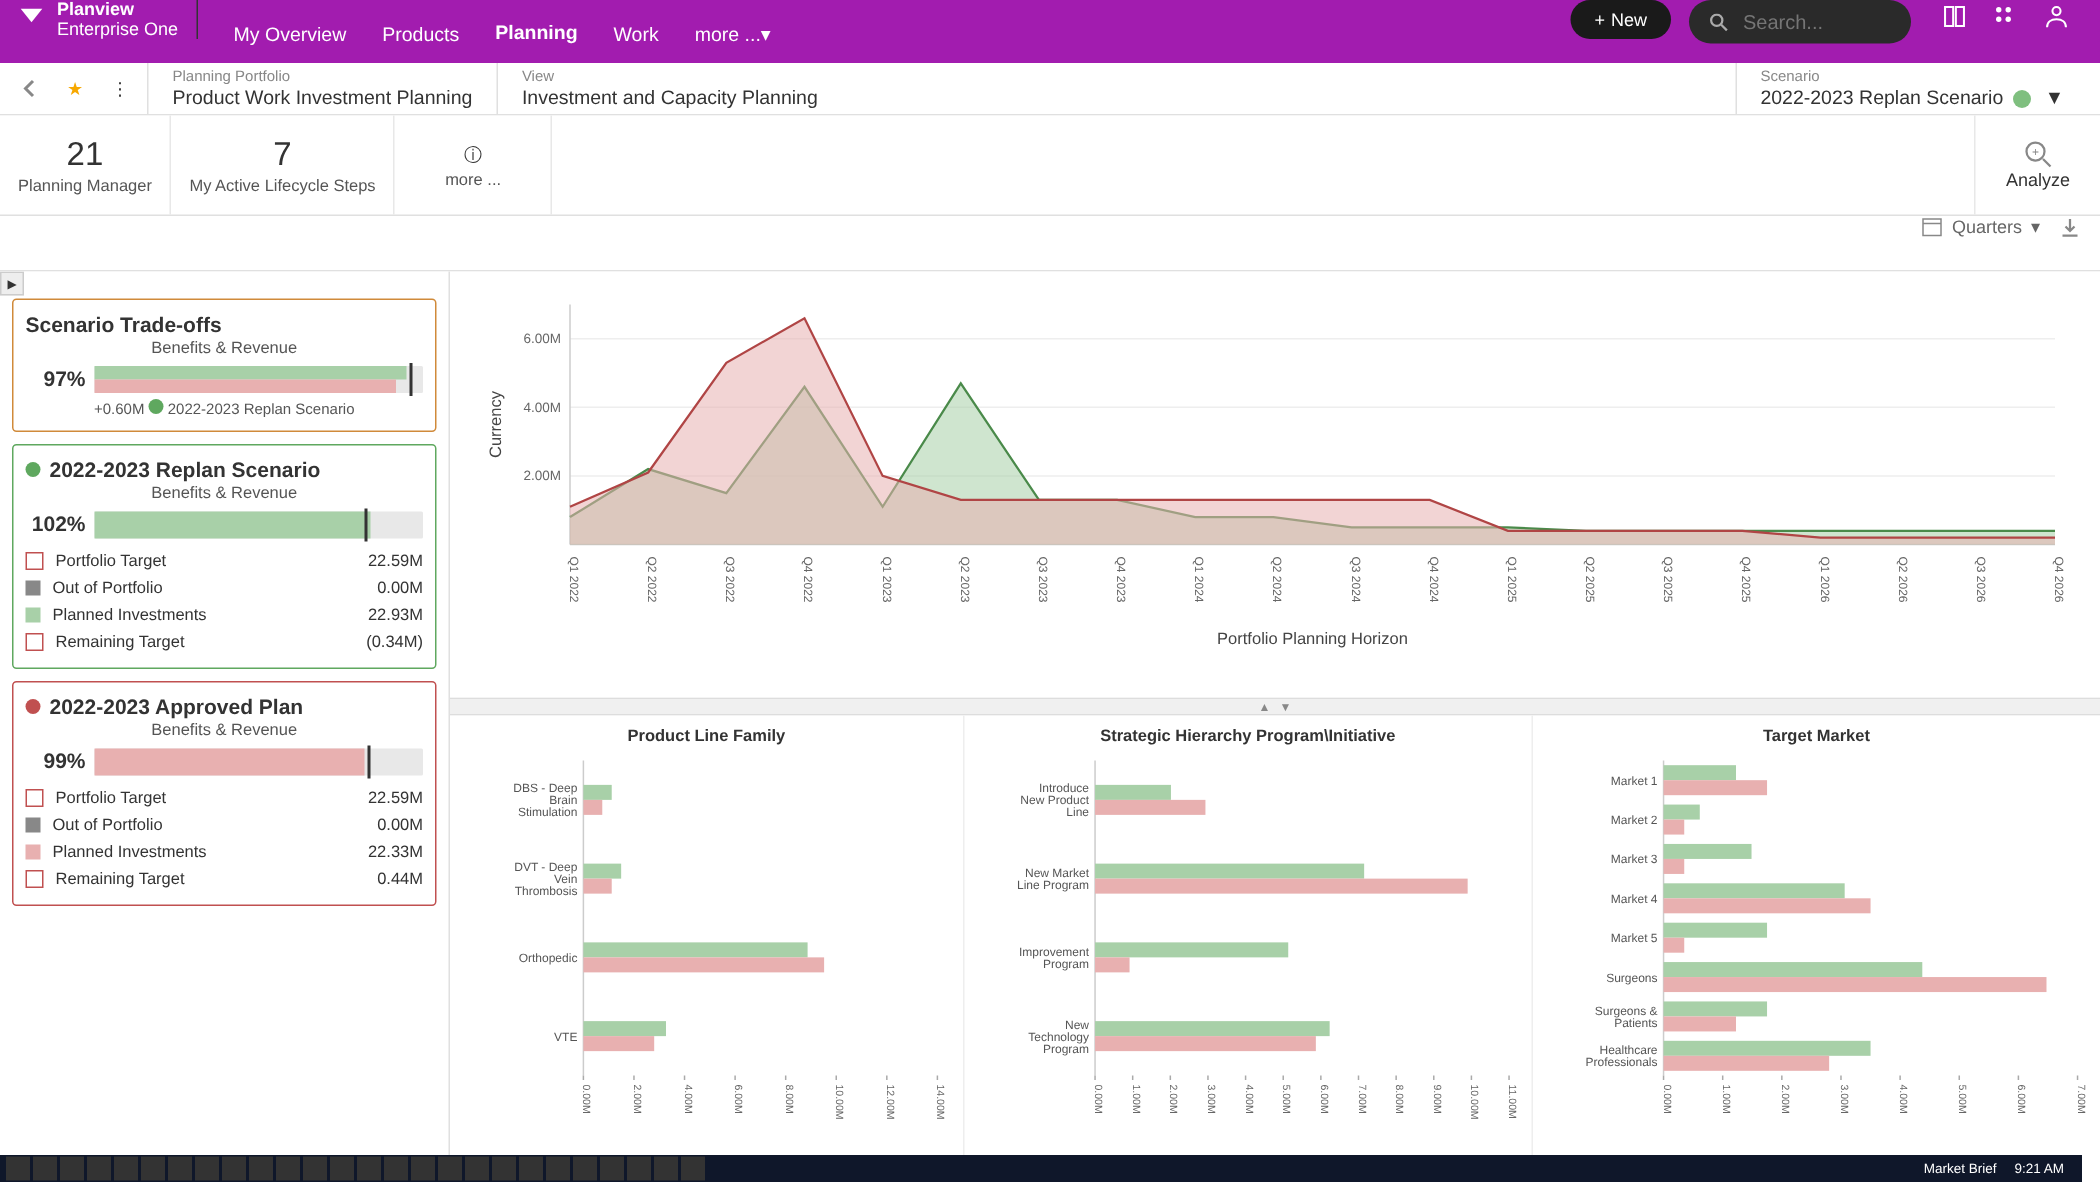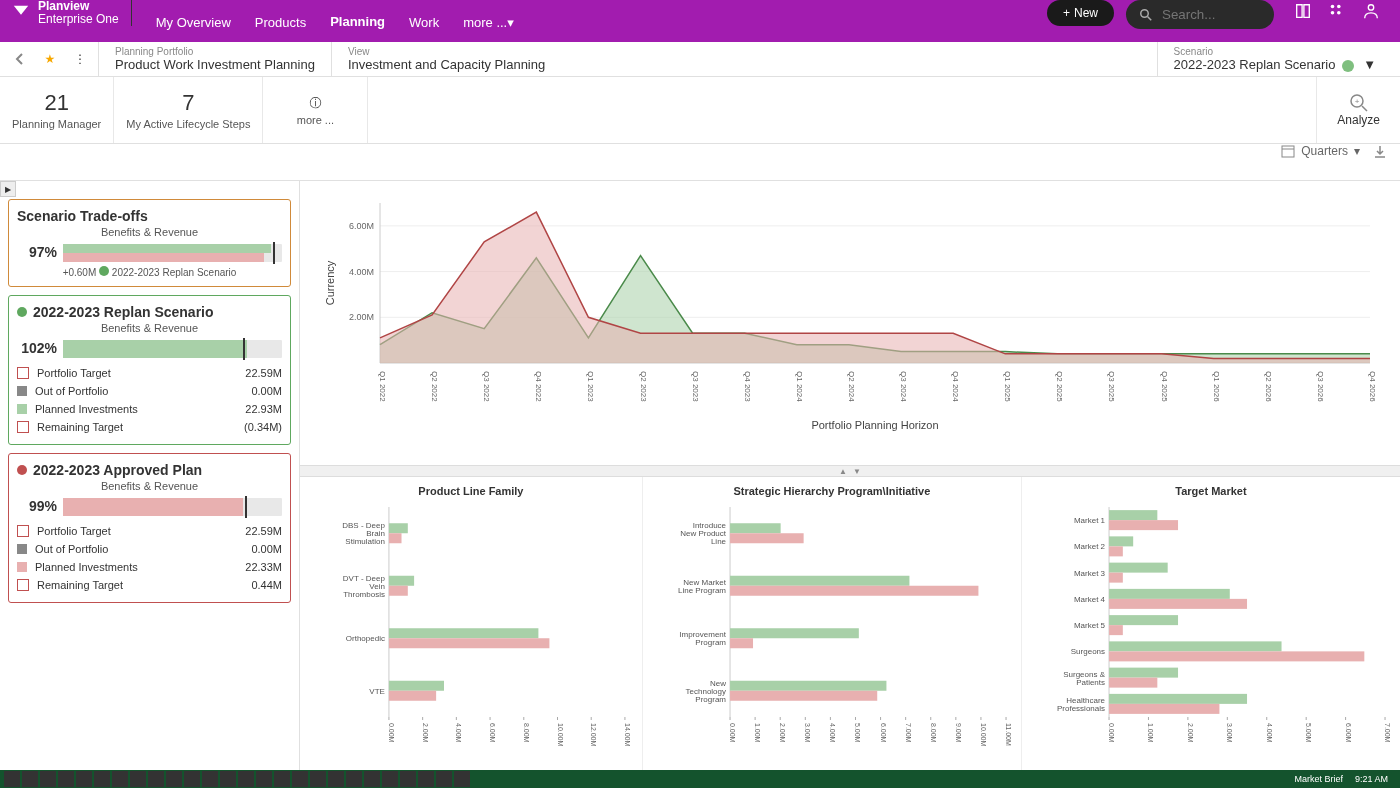--- a/index.html
+++ b/index.html
@@ -61,21 +61,21 @@
   .metric .mval{color:#333}
   
   .content{flex:1;display:flex;flex-direction:column}
   .chart-area{flex:1;background:#fff;padding:12px 20px;position:relative}
   .splitter{height:10px;background:#f0f0f0;display:flex;align-items:center;justify-content:center;gap:6px;font-size:8px;color:#888;border-top:1px solid #ddd;border-bottom:1px solid #ddd}
   .bottom-charts{height:312px;display:flex;background:#fff}
   .mini{flex:1;border-right:1px solid #eee;padding:8px;display:flex;flex-direction:column}
   .mini:last-child{border-right:none}
   .mini-title{text-align:center;font-size:11px;font-weight:600;margin-bottom:6px}
   
-  .taskbar{position:fixed;bottom:0;left:0;right:0;height:18px;background:#14532d;display:flex;align-items:center;padding:0 4px;color:#fff;font-size:9px}
+  .taskbar{position:fixed;bottom:0;left:0;right:12px;height:18px;background:#0f172a;display:flex;align-items:center;padding:0 4px;color:#fff;font-size:9px}
   .taskbar .ticon{width:16px;height:16px;background:#333;margin-right:2px}
   .taskbar .spacer{flex:1}
   svg{display:block}
 </style>
 </head>
 <body>
 
 <div class="topbar">
   <div class="logo">
     <svg width="18" height="18" viewBox="0 0 20 20">

